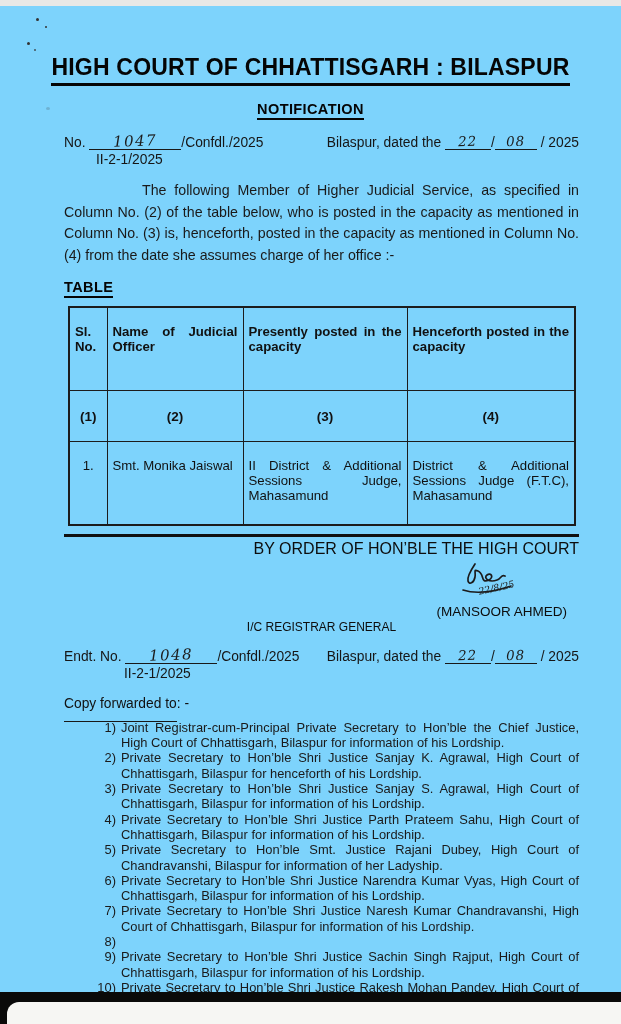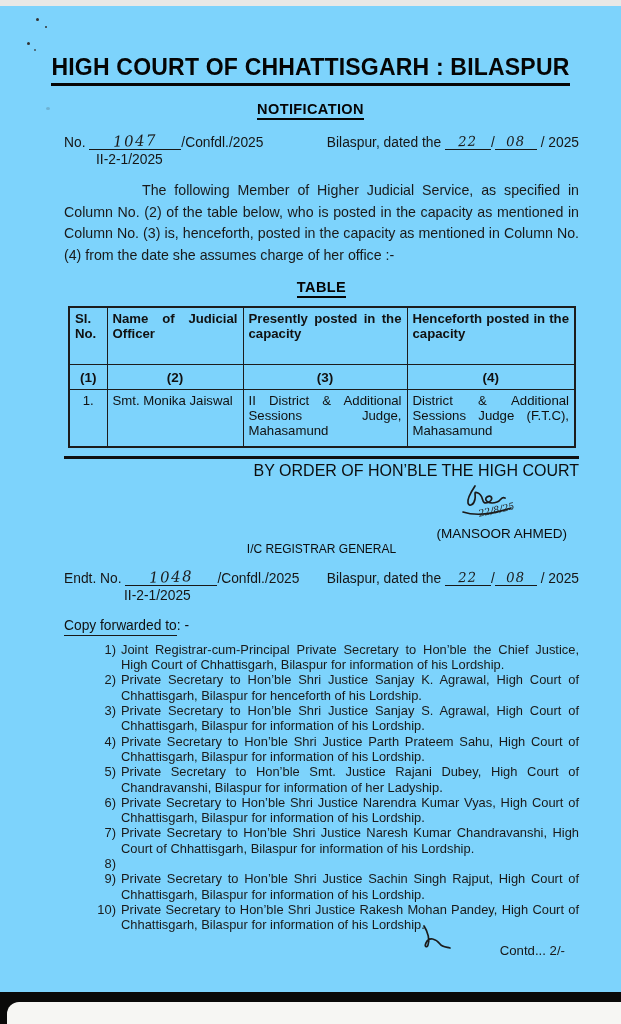--- a/index.html
+++ b/index.html
@@ -39,32 +39,32 @@
   .blank-day{min-width:46px;}
   .blank-month{min-width:42px;}
   .ref-sub{margin-left:32px;margin-top:2px;font-size:13.8px;}
   .endt-sub{margin-left:60px;margin-top:2px;font-size:13.8px;}
 
   .para{
     margin:13px 0 0 0;text-align:justify;text-indent:78px;
     font-size:14.2px;line-height:21.6px;color:#1a1a1a;
   }
 
-  .table-head{margin-top:12px;text-align:center;}
+  .table-head{margin-top:12px;text-align:left;}
   .table-head span{
     display:inline-block;font-size:14.5px;font-weight:bold;color:#050505;
     border-bottom:2px solid #050505;padding-bottom:1px;letter-spacing:0.4px;
   }
 
   table.posting{
     border-collapse:collapse;margin:8px 0 0 4px;width:506px;table-layout:fixed;
     border:2px solid #1c1c1c;
   }
   table.posting th, table.posting td{
-    border:1.6px solid #1c1c1c;padding:3px 5px;font-size:13.2px;color:#111;
+    border:1.6px solid #1c1c1c;padding:16px 5px;font-size:13.2px;color:#111;
     vertical-align:top;
   }
   table.posting th{font-weight:bold;text-align:justify;height:50px;}
   th.c-sl{text-align:left;}
   tr.nums td{font-weight:bold;text-align:center;height:18px;vertical-align:middle;font-size:13.5px;}
   tr.data td{height:50px;text-align:justify;}
   tr.data td.c-sl{text-align:center;}
   tr.data td.c-name{text-align:left;}
 
   .rule{margin-top:8px;height:2.5px;background:#101010;}
@@ -75,21 +75,21 @@
   .sig-note{
     position:absolute;right:28px;top:24px;transform:rotate(-12deg);
     font-family:"DejaVu Serif", serif;font-style:italic;font-size:9.5px;color:#222;
   }
   .sig-name{text-align:right;font-size:13.5px;margin-right:12px;color:#0d0d0d;}
   .sig-title{text-align:center;font-size:12px;margin-top:1px;color:#0d0d0d;}
 
   .endt-row{margin-top:14px;display:flex;justify-content:space-between;font-size:13.8px;align-items:flex-start;}
 
   .copy-label{margin-top:15px;font-size:13.8px;color:#111;}
-  .copy-label .ul{border-bottom:1.5px solid #181818;padding-bottom:2px;}
+  .copy-label .ul{border-bottom:1.5px solid #181818;padding-bottom:10px;}
 
   .copy-list{margin-top:9px;}
   .copy-item{display:flex;font-size:12.9px;line-height:15.3px;color:#1a1a1a;}
   .copy-item .no{width:26px;flex:0 0 26px;text-align:right;margin-left:26px;}
   .copy-item .txt{margin-left:5px;text-align:justify;flex:1;}
 
   .footer-row{position:relative;height:36px;margin-top:2px;}
   .initials{position:absolute;left:352px;top:-12px;}
   .contd{position:absolute;right:14px;top:8px;font-size:13.2px;color:#181818;}
 

